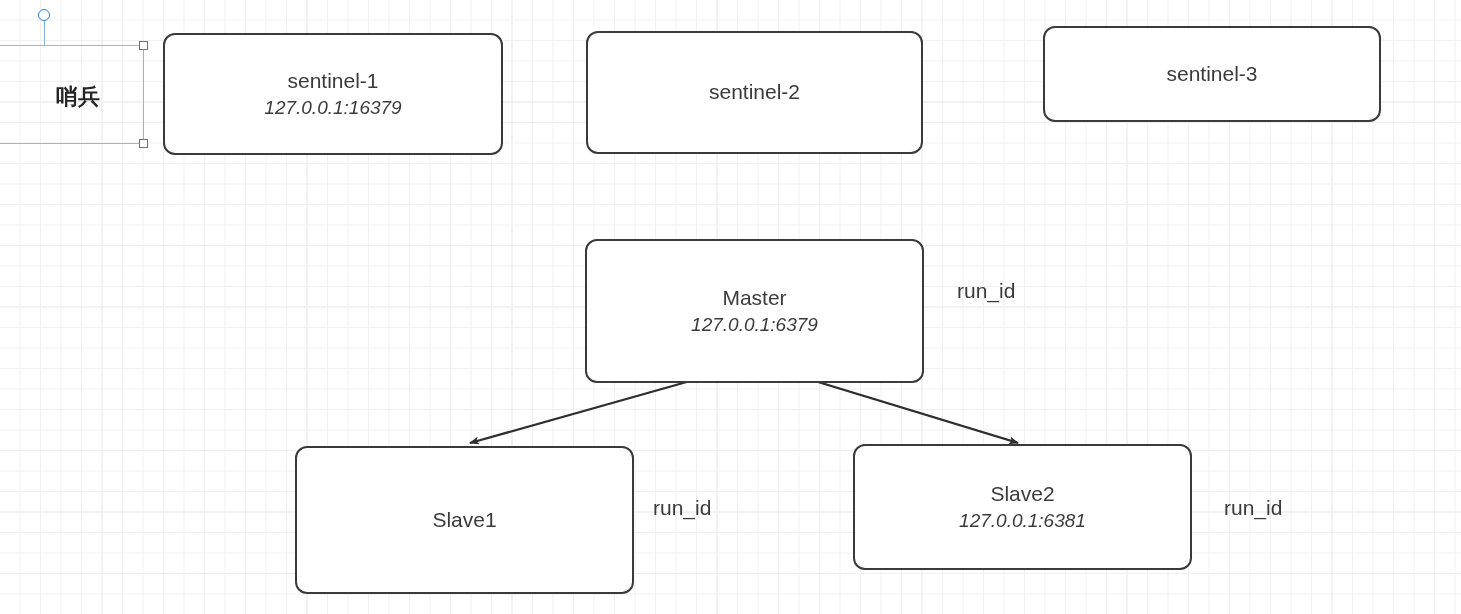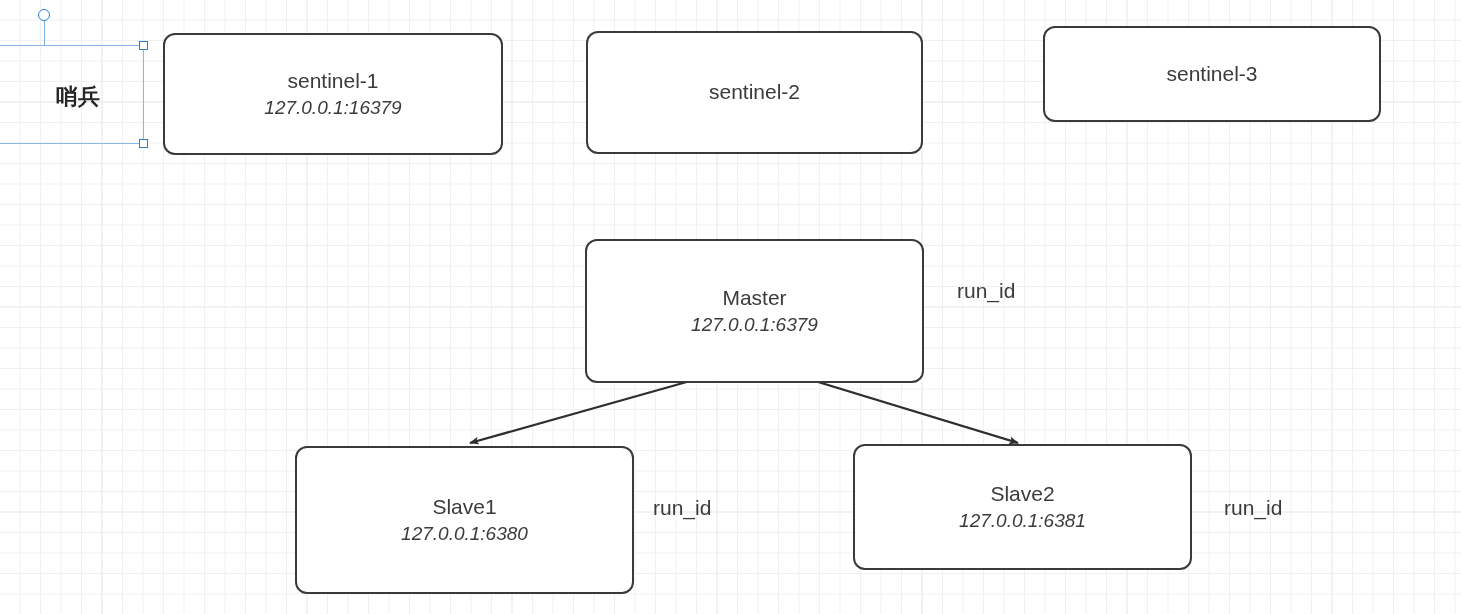--- a/index.html
+++ b/index.html
@@ -145,21 +145,20 @@
   </div>
 
   <div class="node" style="left:585px; top:239px; width:339px; height:144px;">
     <div class="line1">Master</div>
     <div class="line2">127.0.0.1:6379</div>
   </div>
   <div class="label" style="left:957px; top:279px;">run_id</div>
 
   <div class="node" style="left:295px; top:446px; width:339px; height:148px;">
     <div class="line1">Slave1</div>
-    <div class="line2">127.0.0.1:6380</div>
   </div>
   <div class="label" style="left:653px; top:496px;">run_id</div>
 
   <div class="node" style="left:823px; top:444px; width:339px; height:126px;margin-left:30px;">
     <div class="line1">Slave2</div>
     <div class="line2">127.0.0.1:6381</div>
   </div>
   <div class="label" style="left:1224px; top:496px;">run_id</div>
 
 </div>

